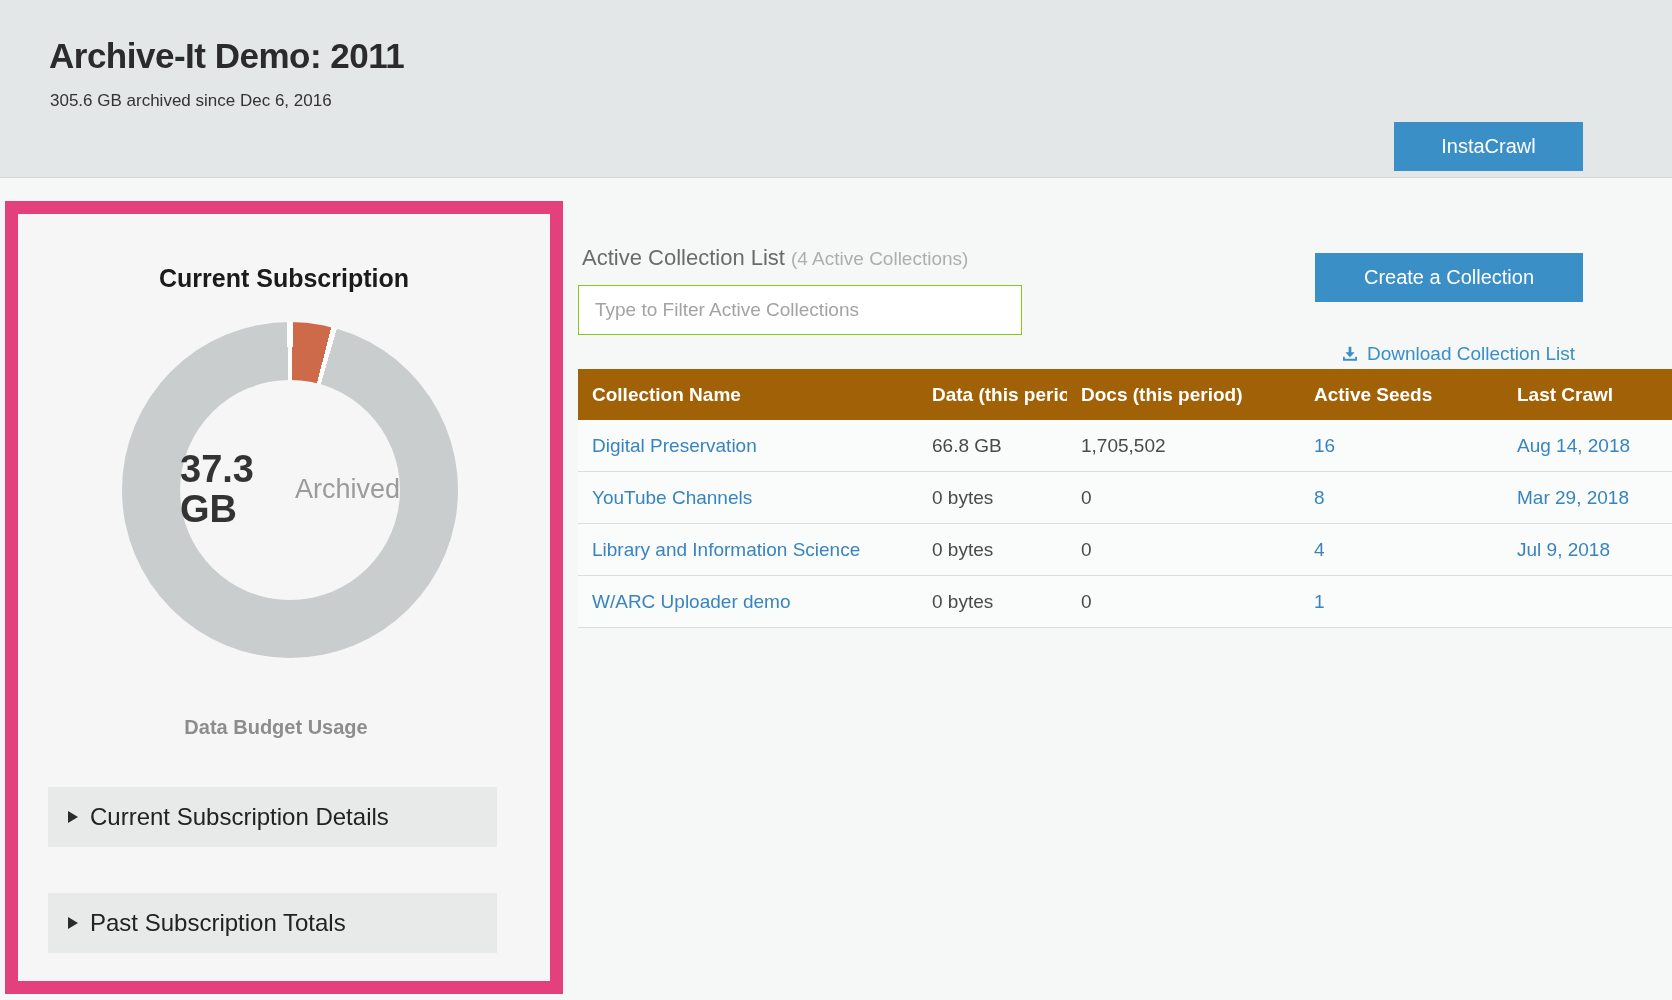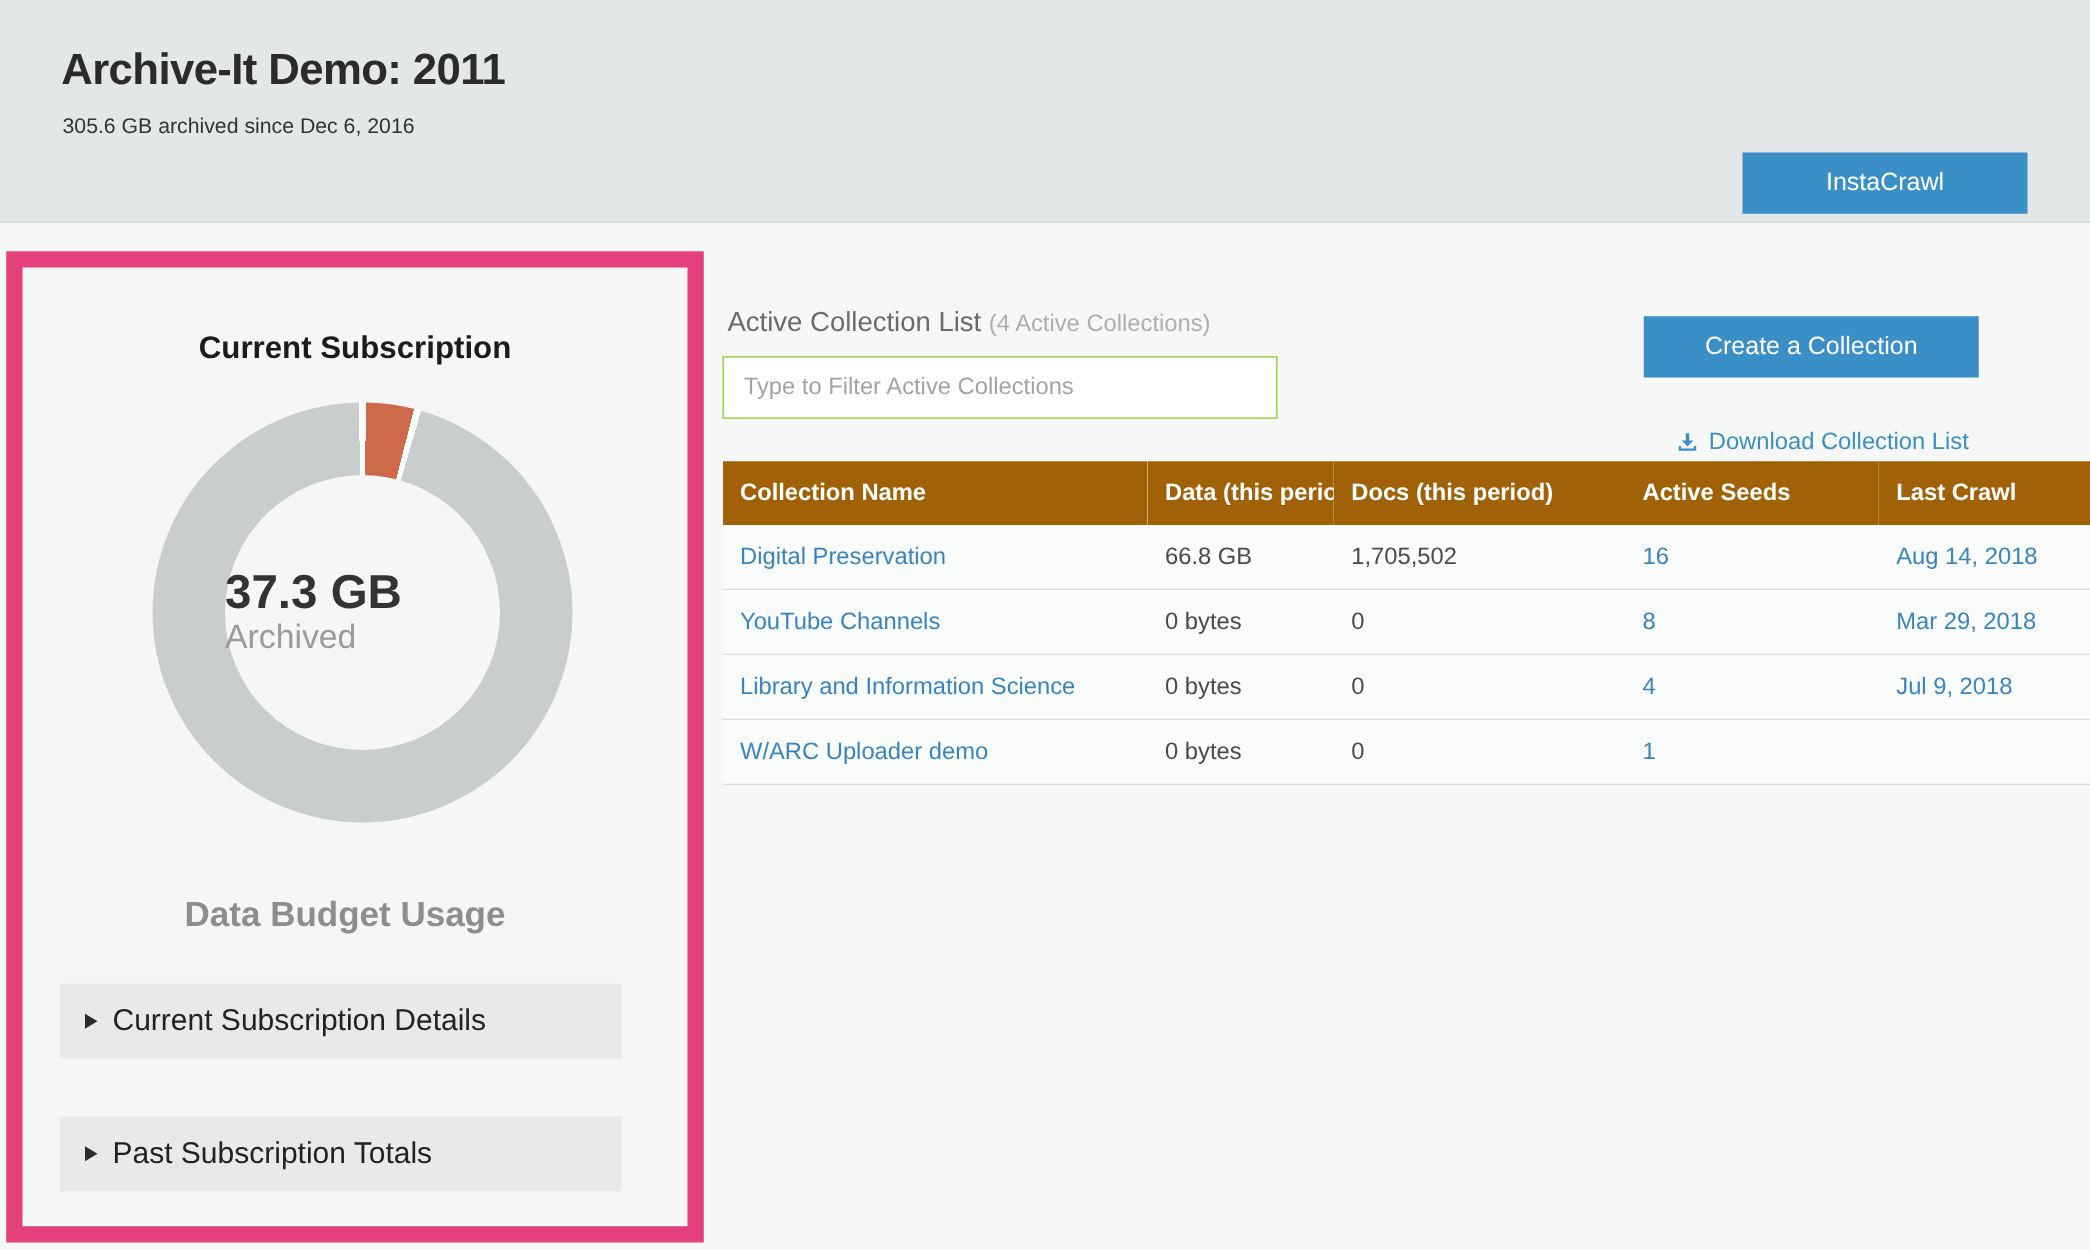--- a/index.html
+++ b/index.html
@@ -7,31 +7,31 @@
     width:1672px;height:1000px;position:relative;overflow:hidden;
     background:#f6f7f7;
     font-family:"Liberation Sans","DejaVu Sans",sans-serif;
     -webkit-font-smoothing:antialiased;
   }
   
   .topband{position:absolute;left:0;top:0;width:1672px;height:177px;background:#e3e7e7;border-bottom:1px solid #d2d7d7;}
   .page-title{position:absolute;left:49px;top:36px;margin:0;font-size:35px;font-weight:bold;color:#2b2b2b;letter-spacing:-0.5px;}
   .page-subtitle{position:absolute;left:50px;top:91px;font-size:17px;color:#333;}
   .btn{border:none;cursor:pointer;background:#3a8fc7;color:#fff;font-family:inherit;display:flex;align-items:center;justify-content:center;}
-  .instacrawl-btn{position:absolute;left:1394px;top:122px;width:228px;height:49px;font-size:20px;}
+  .instacrawl-btn{position:absolute;left:1394px;top:122px;width:189px;height:49px;font-size:20px;}
   
   .sub-panel{position:absolute;left:5px;top:201px;width:558px;height:793px;box-sizing:border-box;border:13px solid #e4417c;background:#f6f6f6;}
   .sub-title{position:absolute;left:0;right:0;top:50px;text-align:center;font-size:25px;font-weight:bold;color:#1b1b1b;margin:0;}
   .donut{position:absolute;left:104px;top:108px;width:336px;height:336px;border-radius:50%;
     background:conic-gradient(from 0deg,#fff 0deg 1deg,#cd6a49 1deg 14.2deg,#fff 14.2deg 16.2deg,#c9cdcd 16.2deg 359deg,#fff 359deg 360deg);}
   .donut-hole{position:absolute;left:58px;top:58px;right:58px;bottom:58px;border-radius:50%;background:#f6f6f6;
-    display:flex;flex-direction:column;align-items:flex-start;justify-content:center;}
+    display:flex;flex-direction:row;align-items:center;justify-content:center;}
   .donut-value{font-size:38px;font-weight:bold;color:#333;line-height:1.05;}
   .donut-sub{font-size:27px;color:#9b9b9b;line-height:1.1;}
-  .budget-caption{position:absolute;left:0;right:16px;top:502px;text-align:center;font-size:28px;font-weight:bold;color:#8d8d8d;}
+  .budget-caption{position:absolute;left:0;right:16px;top:502px;text-align:center;font-size:20px;font-weight:bold;color:#8d8d8d;}
   .accordion{position:absolute;left:30px;width:449px;height:60px;background:#e8e9e9;display:flex;align-items:center;
     padding-left:20px;box-sizing:border-box;font-size:24px;color:#222;cursor:pointer;}
   .accordion.first{top:573px;}
   .accordion.second{top:679px;}
   .tri{width:0;height:0;border-left:10px solid #2b2b2b;border-top:6px solid transparent;border-bottom:6px solid transparent;margin-right:12px;flex:0 0 auto;}
   
   .acl-heading{position:absolute;left:582px;top:245px;font-size:22px;color:#6b6b6b;}
   .acl-note{font-size:19px;color:#aeaeae;margin-left:6px;}
   .filter-input{position:absolute;left:578px;top:285px;width:444px;height:50px;box-sizing:border-box;
     border:1px solid #84cc16;border-radius:0;background:#fff;padding:0 16px;font-size:19px;color:#555;font-family:inherit;outline:none;}

